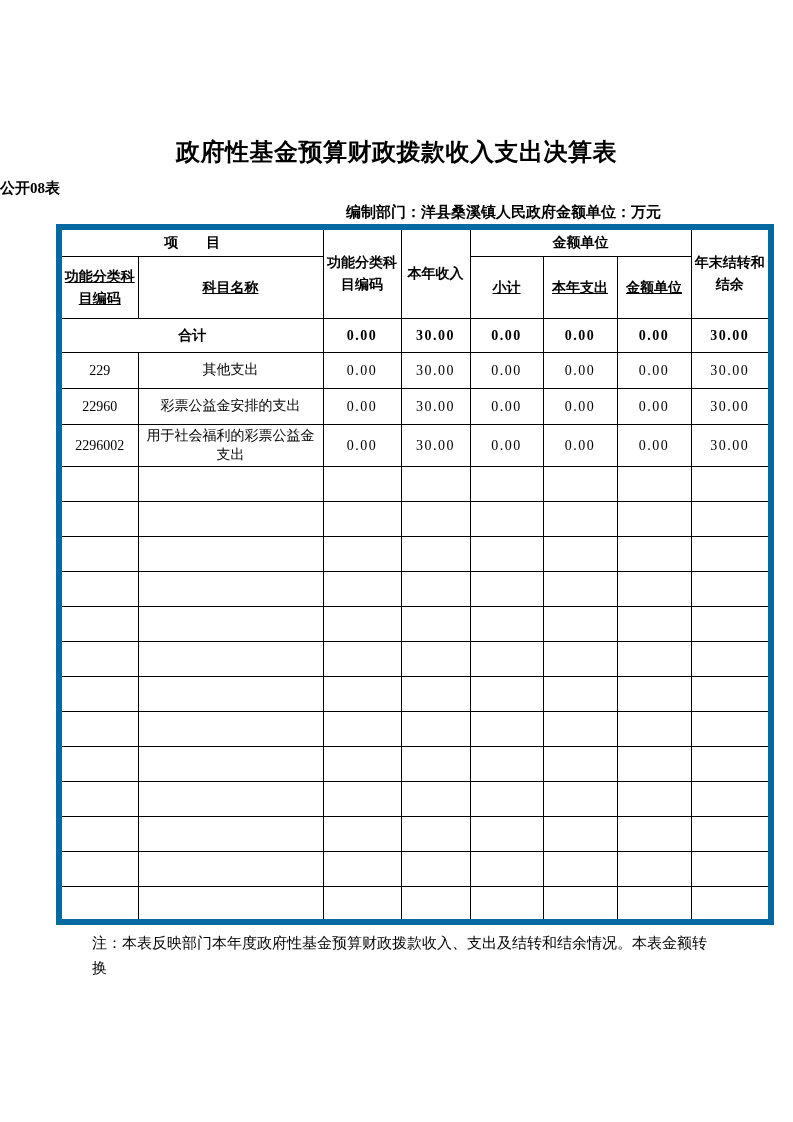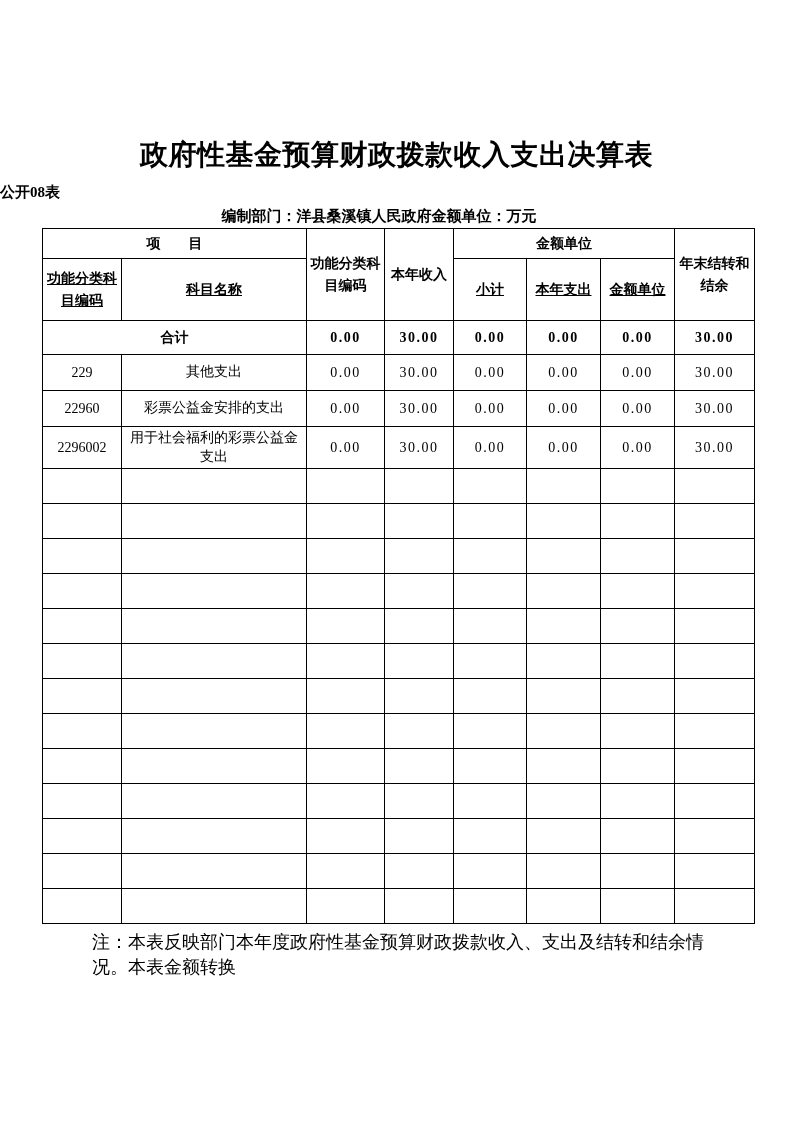--- a/index.html
+++ b/index.html
@@ -13,47 +13,47 @@
     height: 1122px;
     background: #ffffff;
     font-family: "Liberation Serif", "DejaVu Serif", serif;
     color: #000000;
     overflow: hidden;
   }
   .title {
     margin: 0;
     padding-top: 139px;
     text-align: center;
-    font-size: 28px;
+    font-size: 24px;
     font-weight: bold;
     letter-spacing: 0.5px;
     line-height: 1.15;
   }
   .table-label {
     margin-top: 12px;
     padding-right: 105px;
     font-size: 15px;
     font-weight: bold;
   }
   .meta-row {
     margin-top: 5px;
     padding-left: 97px;
     padding-right: 132px;
     display: flex;
-    justify-content: center;
+    justify-content: flex-end;
     font-size: 15px;
     font-weight: bold;
   }
   table.budget {
-    margin-left: 42px;
+    margin-left: 56px;
     margin-top: 2px;
     width: 712px;
     border-collapse: collapse;
     table-layout: fixed;
-    border: 1px solid #0369a1;
+    border: 6px solid #0369a1;
   }
   table.budget th, table.budget td {
     border: 1.5px solid #000;
     padding: 0 2px;
     text-align: center;
     vertical-align: middle;
     font-size: 14px;
     overflow: hidden;
   }
   table.budget th {
@@ -78,21 +78,21 @@
     font-size: 14.5px;
     line-height: 1.35;
   }
   td.amount-cell {
     font-size: 15px;
     letter-spacing: 1.5px;
   }
   .note {
     margin: 6px 0 0 92px;
     width: 625px;
-    font-size: 18px;
+    font-size: 15px;
     line-height: 25px;
   }
 </style>
 </head>
 <body>
 
 <div class="page">
 
   <h1 class="title">政府性基金预算财政拨款收入支出决算表</h1>
 

